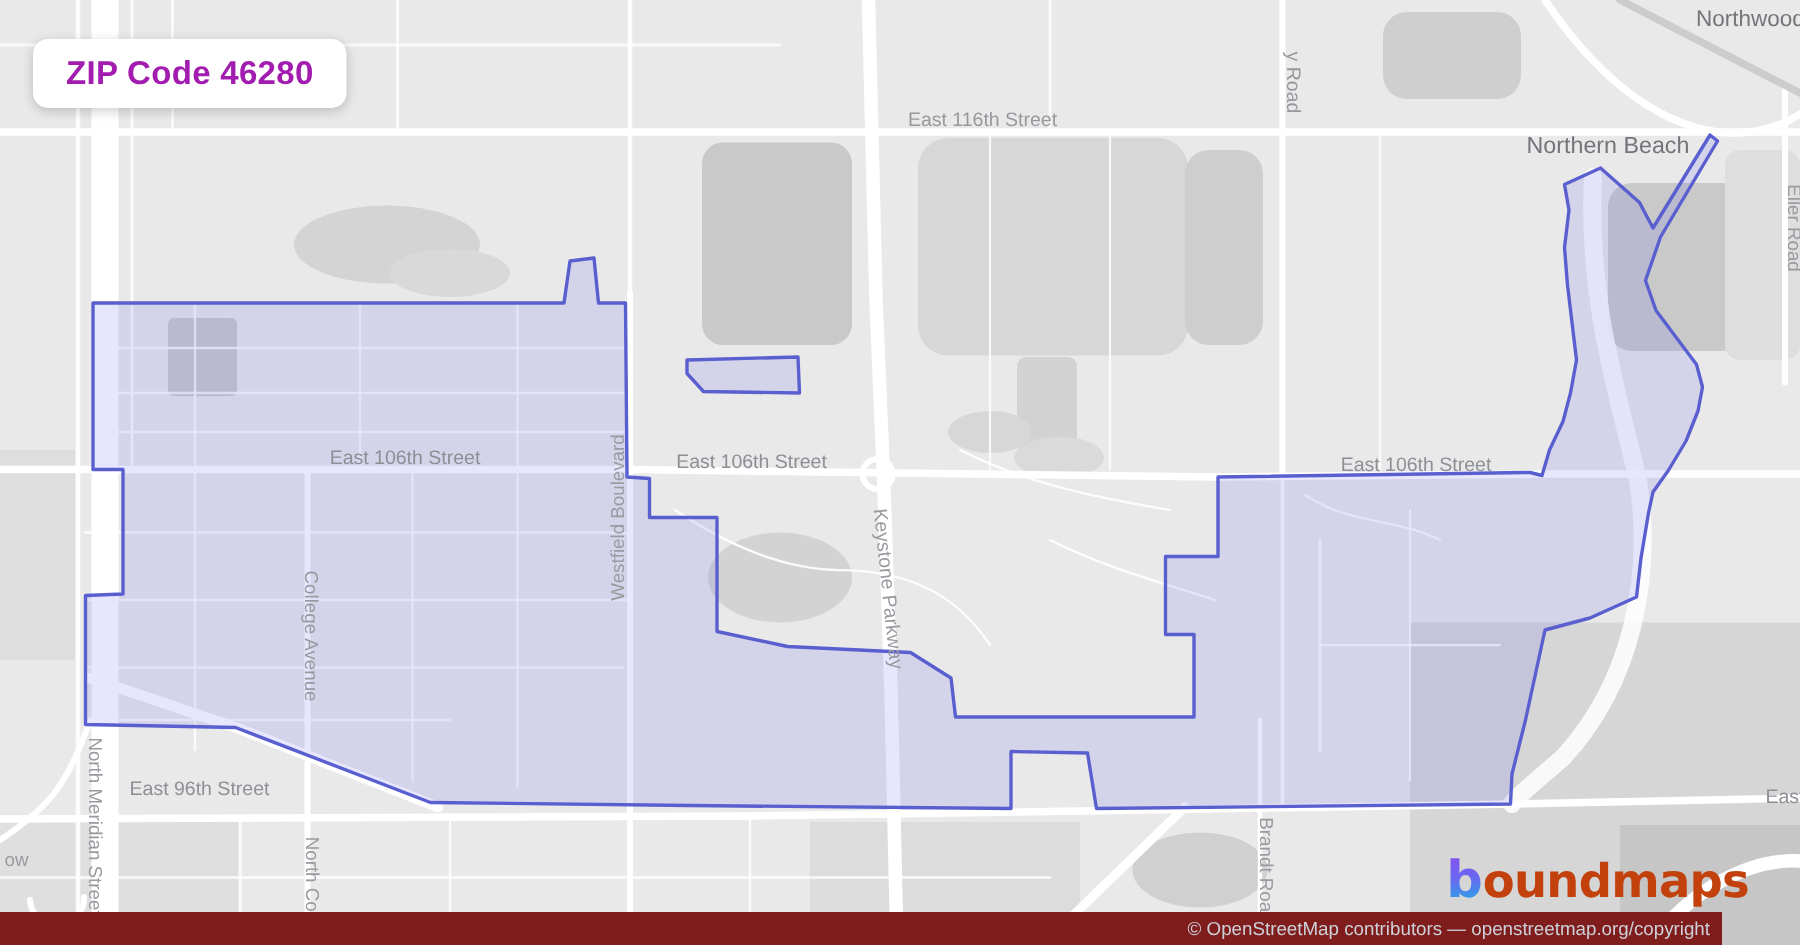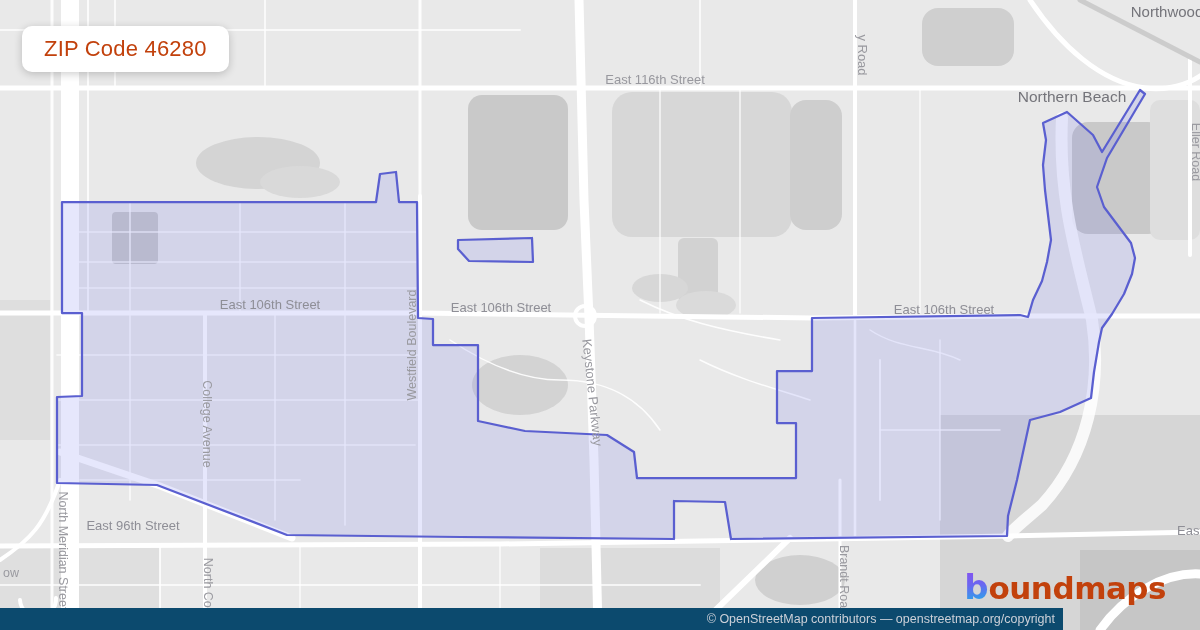--- a/index.html
+++ b/index.html
@@ -1,27 +1,27 @@
 <!DOCTYPE html>
 <html><head>
 <meta charset="utf-8">
 <style>
   html,body{margin:0;padding:0;width:1200px;height:630px;overflow:hidden;background:#e9e9e9;}
   #stage{position:relative;width:1200px;height:630px;font-family:"Liberation Sans",sans-serif;}
   #map-svg{position:absolute;left:0;top:0;display:block;}
   #map-svg text{font-family:"Liberation Sans",sans-serif;}
   .title-pill{position:absolute;left:22px;top:26px;background:#ffffff;border-radius:10px;
     padding:10px 22px;box-shadow:0 2px 8px rgba(0,0,0,.20);}
-  .title-pill span{font-size:22px;font-weight:normal;color:#c2410c;letter-spacing:.2px;}
+  .title-pill span{font-size:22px;font-weight:bold;color:#a21caf;letter-spacing:.2px;}
   .logo{position:absolute;right:34px;bottom:26px;line-height:1;white-space:nowrap;}
   .logo-b{font-family:"DejaVu Sans",sans-serif;font-weight:bold;font-size:34px;
     background:linear-gradient(175deg,#8a50f0 5%,#6a67f0 45%,#19b3e8 95%);
     -webkit-background-clip:text;background-clip:text;color:transparent;}
   .logo-rest{font-family:"DejaVu Sans",sans-serif;font-weight:bold;font-size:31px;color:#c2410c;letter-spacing:-0.5px;}
-  .attribution{position:absolute;left:0;bottom:0;width:1063px;height:22px;background:#0c4a6e;
+  .attribution{position:absolute;left:0;bottom:0;width:1148px;height:22px;background:#7f1d1d;
     display:flex;align-items:center;justify-content:flex-end;}
   .attribution span{font-size:12.5px;color:#ccd0d8;padding-right:8px;}
 </style>
 </head>
 <body>
 
 <div id="stage">
   <svg id="map-svg" width="1200" height="630" viewBox="0 0 1200 630">
     <g id="patches">
         <ellipse cx="258" cy="163" rx="62" ry="26" fill="#d4d4d4"></ellipse>

